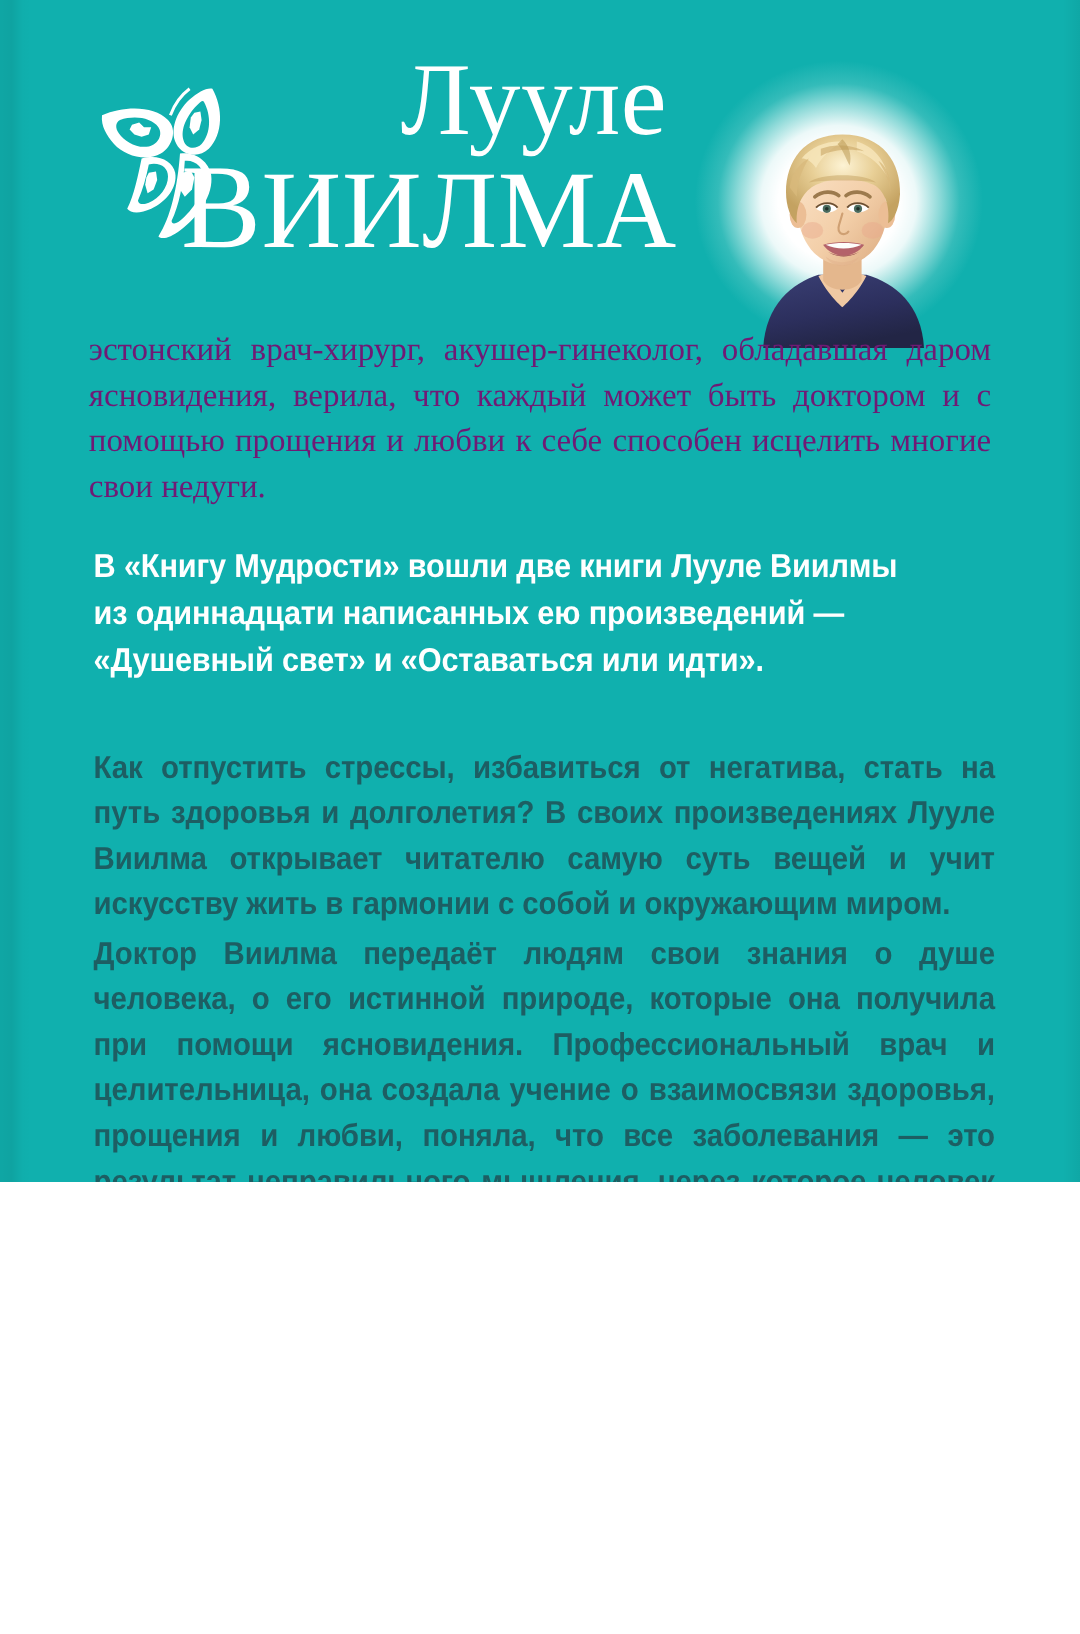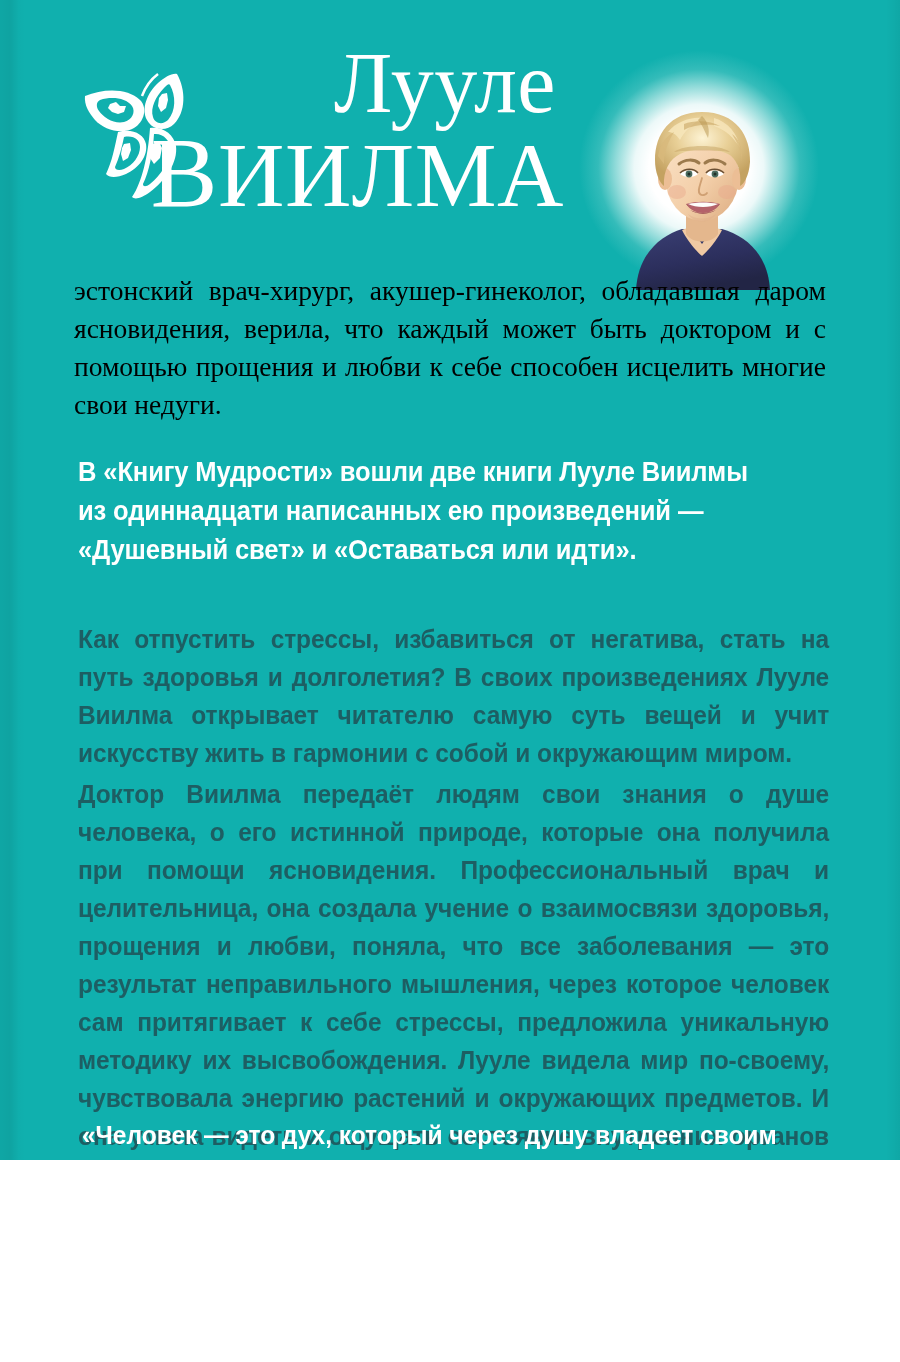--- a/index.html
+++ b/index.html
@@ -4,21 +4,21 @@
 <style>
   html, body {
     margin: 0;
     padding: 0;
     background: #ffffff;
   }
 
   #cover {
     position: relative;
     width: 900px;
-    height: 1160px;
+    height: 985px;
     overflow: hidden;
     background: #10b0ae;
     font-family: "Liberation Sans", sans-serif;
     -webkit-font-smoothing: antialiased;
   }
 
   
   .spine-shade {
     position: absolute;
     left: 0;
@@ -110,21 +110,21 @@
     width: 168px;
     height: 206px;
   }
 
   
   .blurb-serif {
     position: absolute;
     left: 74px;
     top: 272px;
     width: 752px;
-    color: #000000;
+    color: #701a75;
     font-family: "Liberation Serif", "DejaVu Serif", serif;
     font-size: 27.5px;
     line-height: 38px;
     text-align: justify;
     text-align-last: left;
   }
 
   .blurb-bold {
     position: absolute;
     left: 78px;

